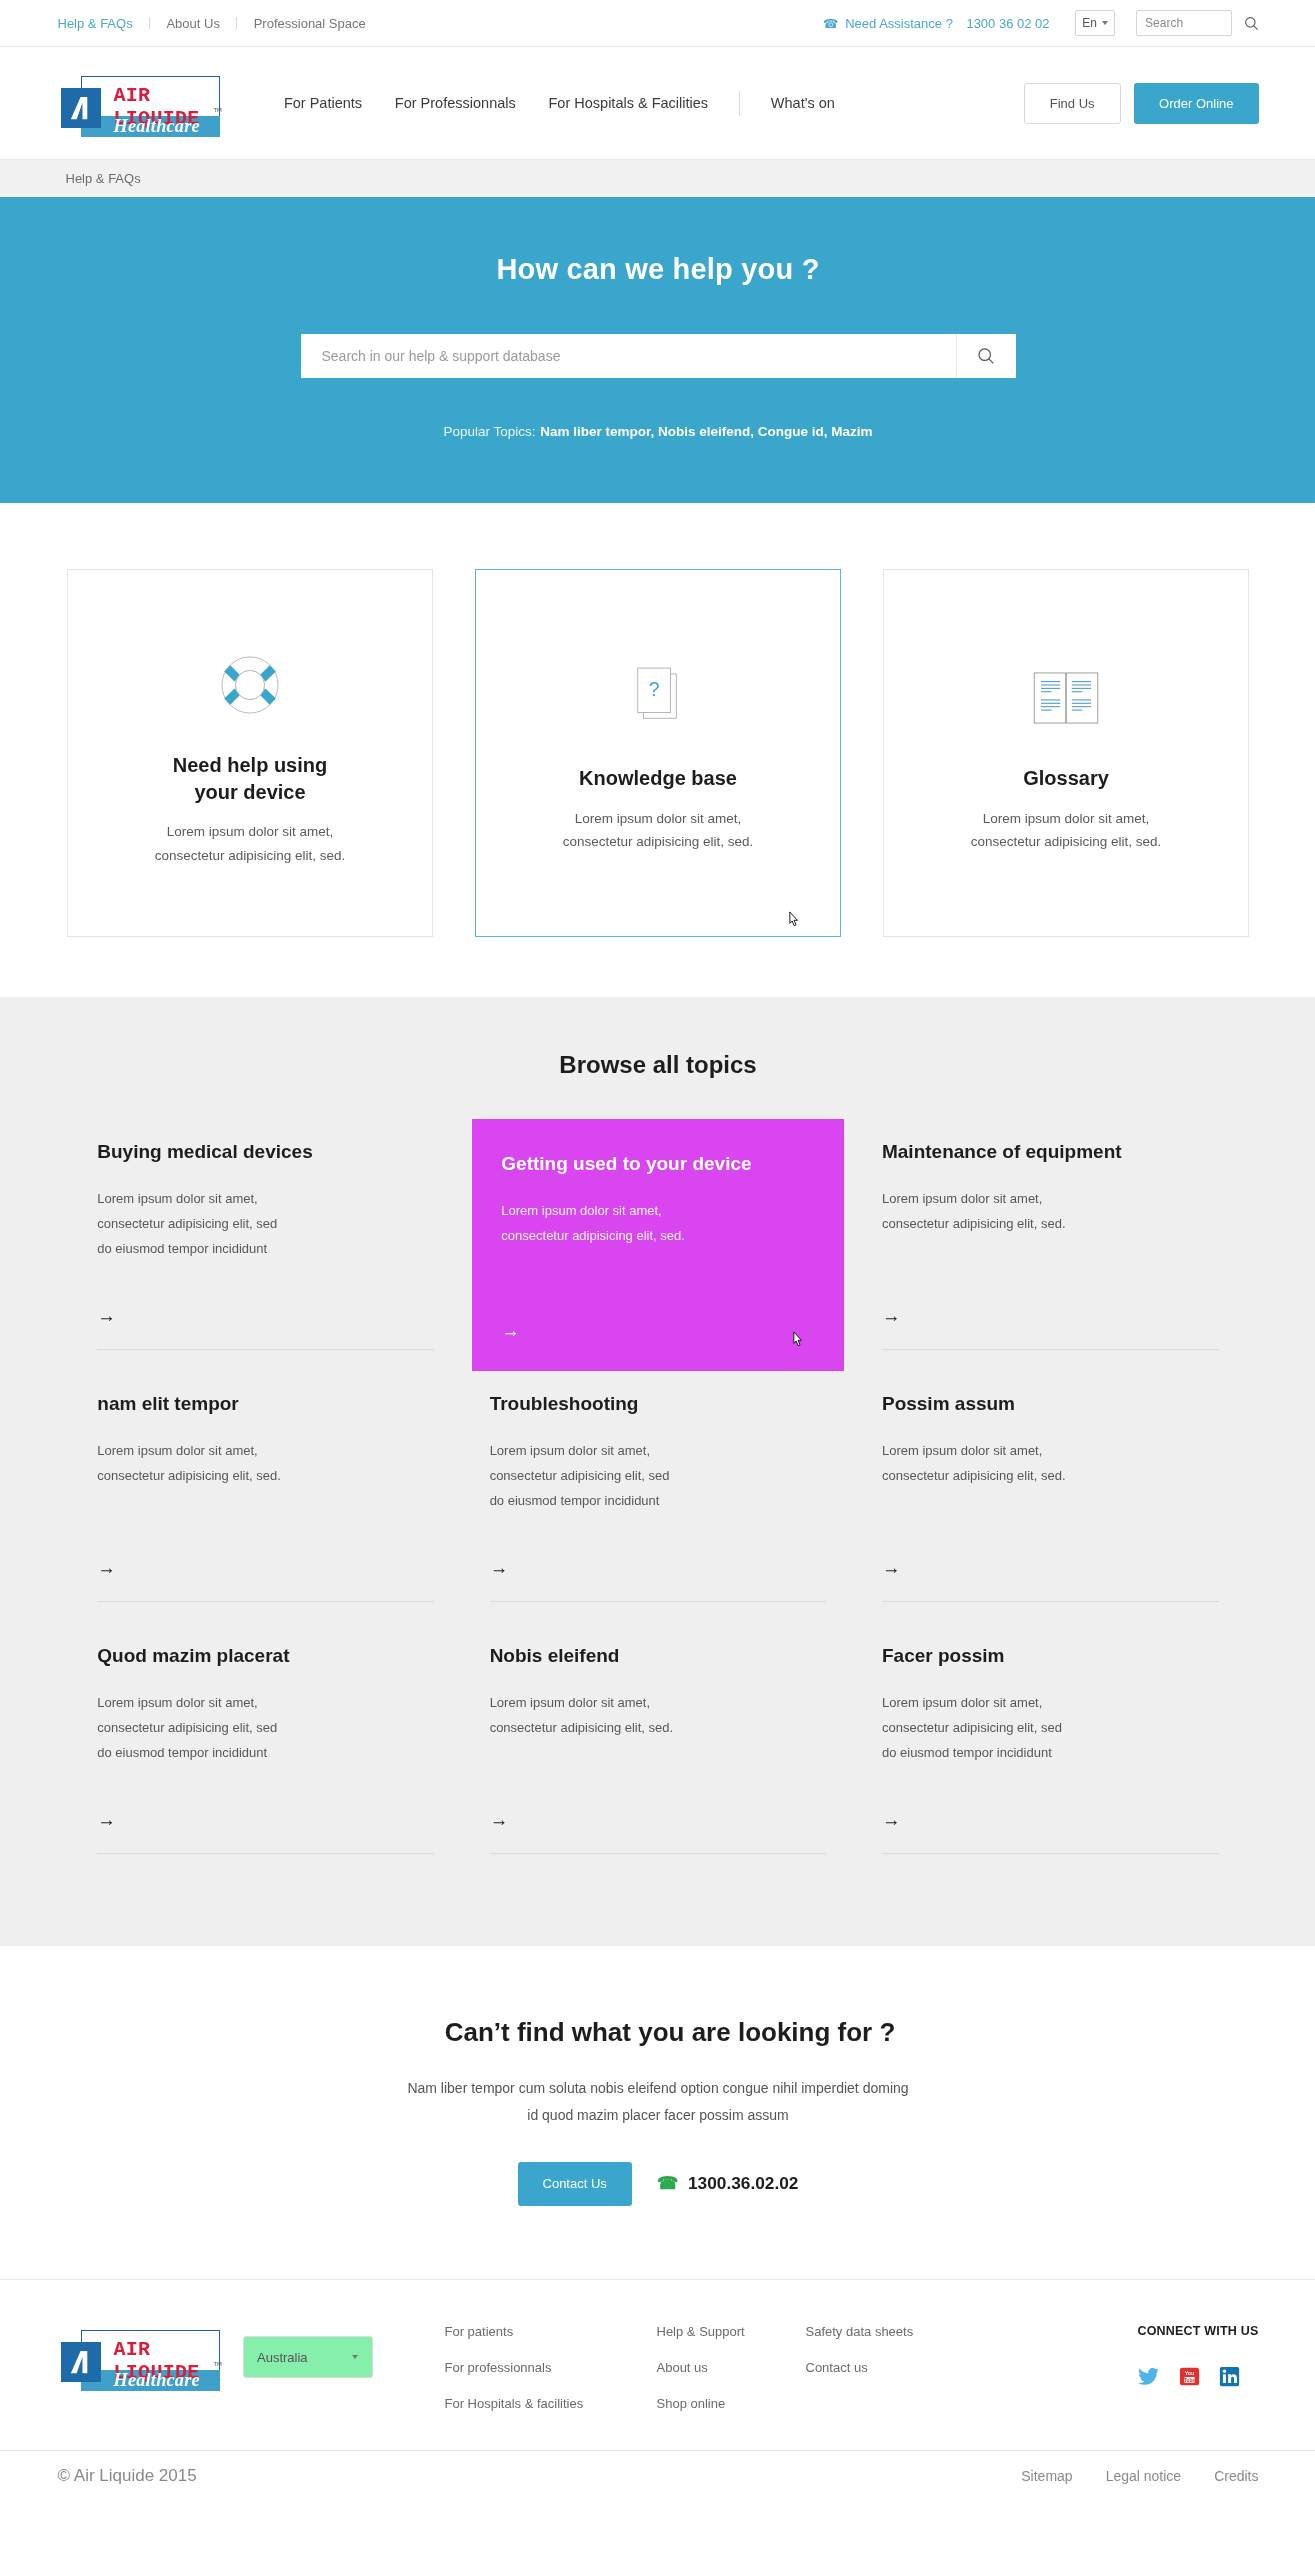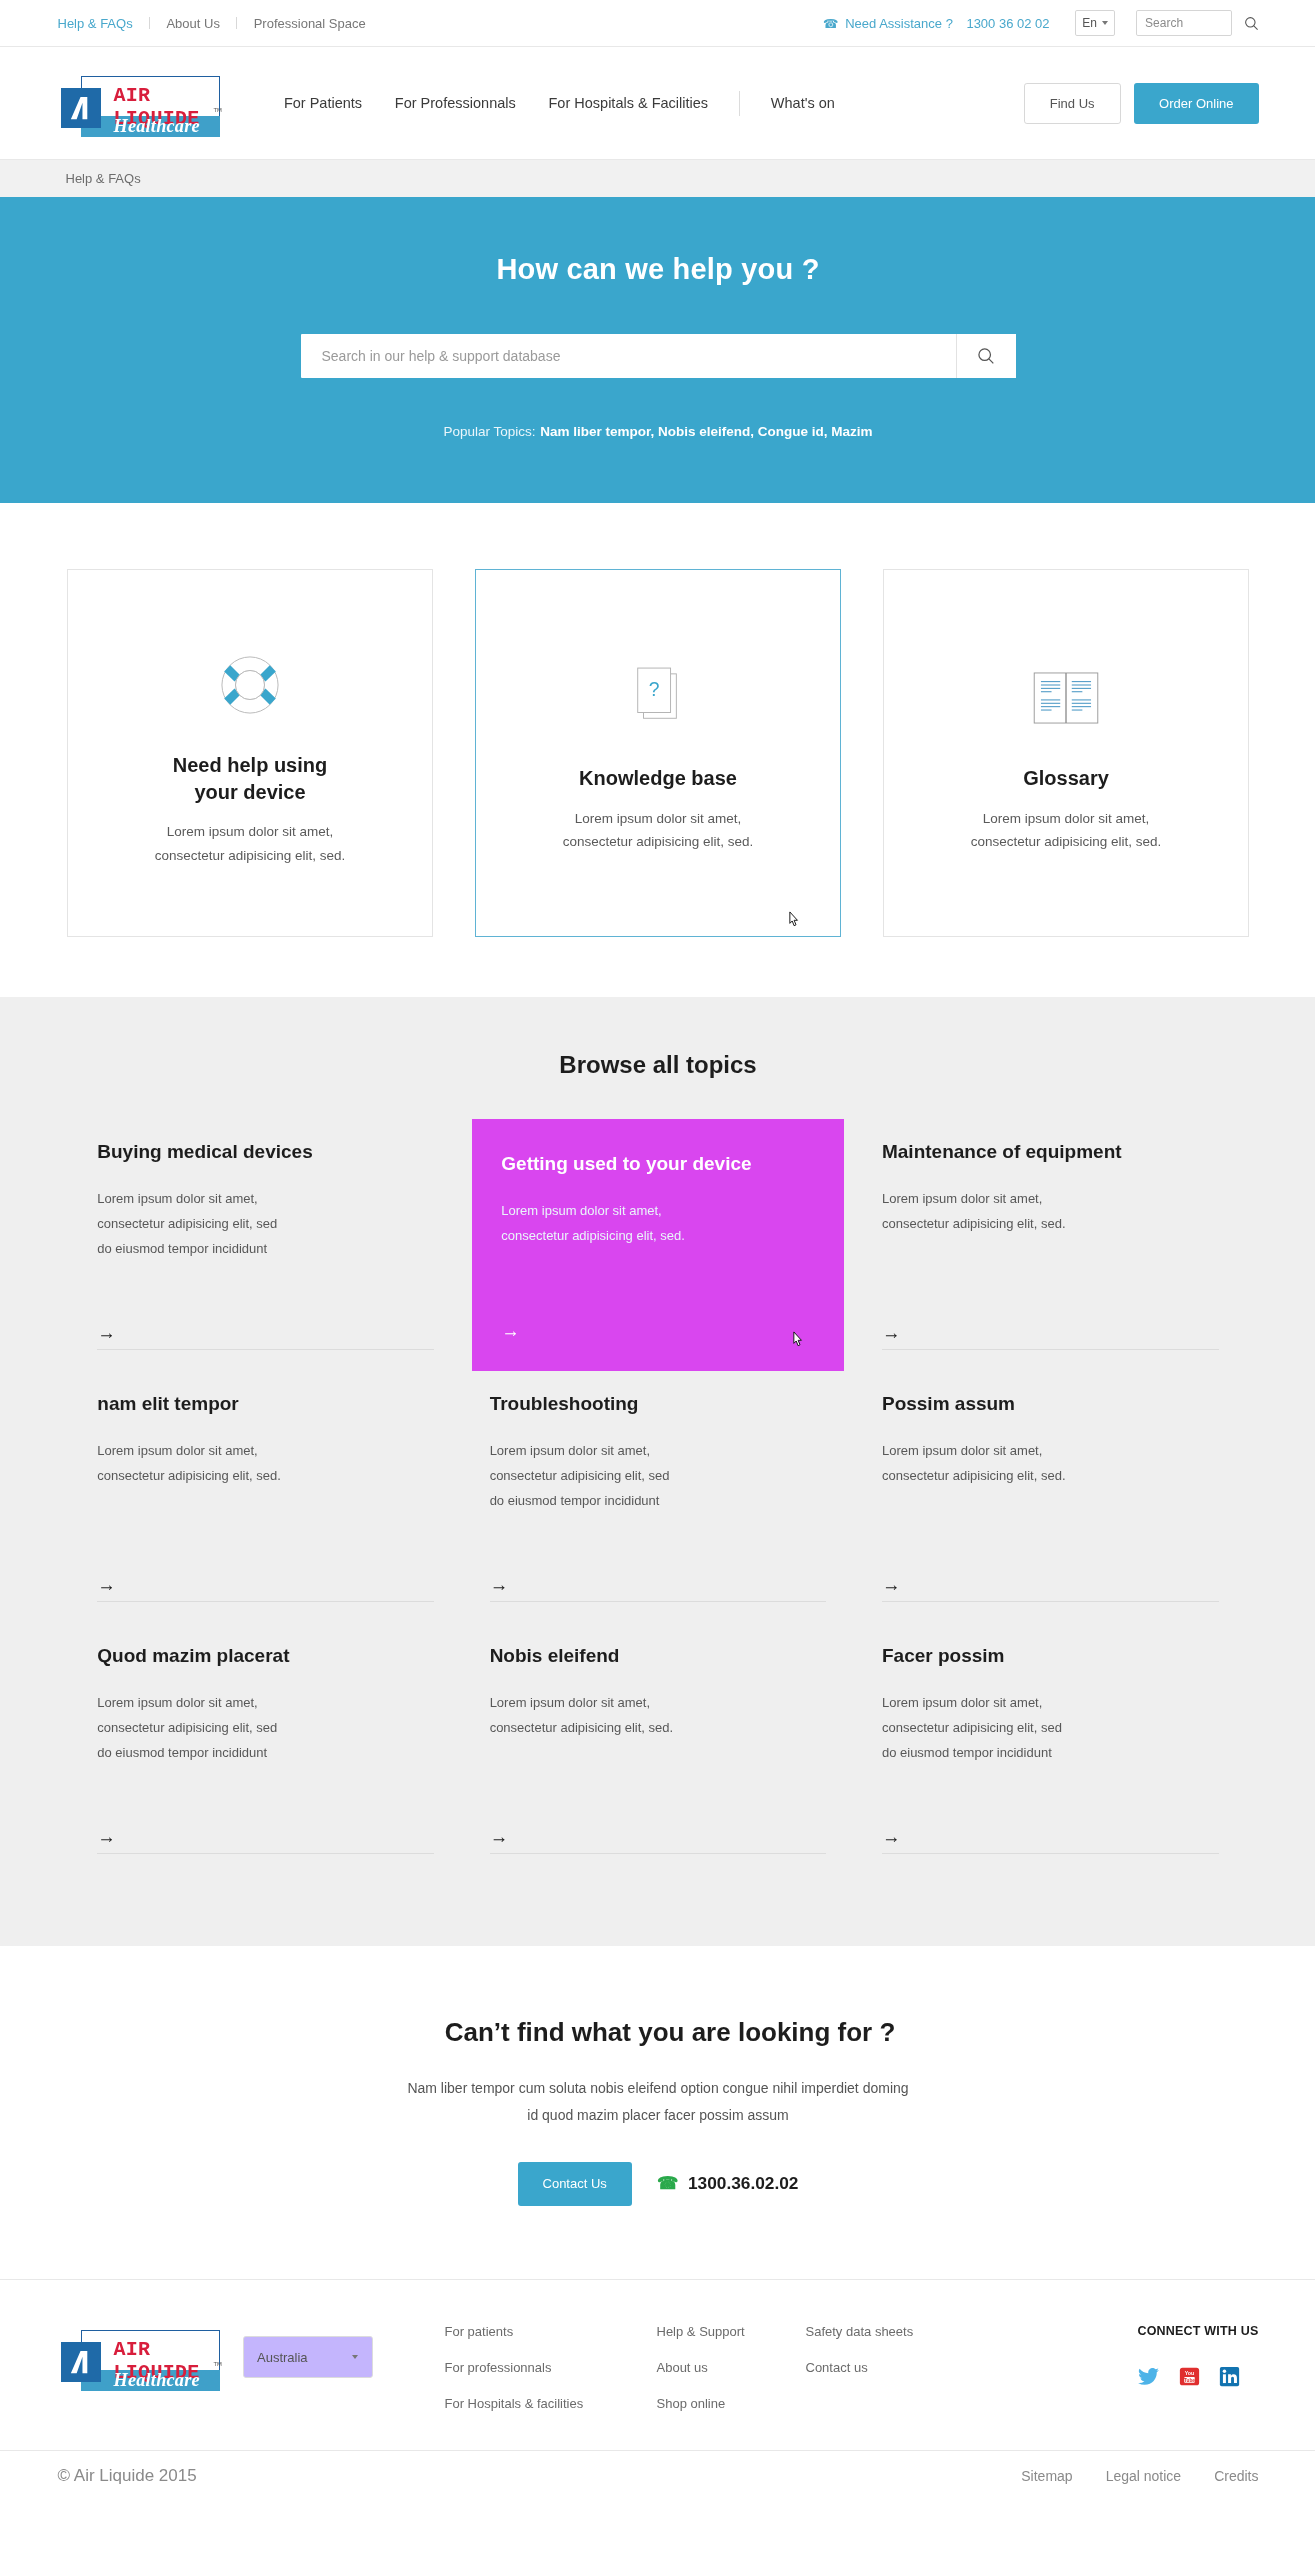--- a/index.html
+++ b/index.html
@@ -203,21 +203,21 @@
     column-gap: 21px;
     row-gap: 0px;
     width: 1156px; margin: 0 auto;
   }
   .topic {
     padding: 21px 17.3px 21px 17.3px;
     position: relative;
     min-height: 252px;
     display: flex; flex-direction: column;
   }
-  .topic-inner { border-bottom: 1px solid #dcdcdc; padding-bottom: 5px; height: 100%; display:flex; flex-direction:column; }
+  .topic-inner { border-bottom: 1px solid #dcdcdc; padding-bottom: 22px; height: 100%; display:flex; flex-direction:column; }
   .topic h3 { font-size: 19px; font-weight: bold; color: #1d1d1d; line-height: 1.3; margin-bottom: 21px; }
   .topic p { font-size: 13px; color: #585858; line-height: 1.95; }
   .topic .arrow { margin-top: auto; font-size: 18.3px; color: #1d1d1d; letter-spacing: -1.9px; padding-top: 21px; }
   .topic.highlight {
     background: #d946ef; padding: 33px 29px 29px 29px; min-height: 0;
   }
   .topic.highlight .topic-inner { border-bottom: none; padding-bottom: 0; }
   .topic.highlight h3 { color: #fff; }
   .topic.highlight p { color: #eaf6fb; }
   .topic.highlight .arrow { color: #fff; }
@@ -239,21 +239,21 @@
 
   
   .footer { background: #fff; padding: 44px 0 39px; }
   .footer-inner { width: 1243px; margin: 0 auto; padding: 0 21px; display: flex; align-items: flex-start; }
   .footer-brand { width: 318px; display: flex; align-items: flex-start; gap: 23px; }
   .country-sel {
     border: 1px solid #dcdcdc; border-radius: 2.9px;
     height: 42px; width: 130px;
     display: flex; align-items: center; justify-content: space-between;
     padding: 0 13.5px; font-size: 13px; color: #555;
-    background: #c4b5fd; margin-top: 12.5px;
+    background: #86efac; margin-top: 12.5px;
   }
   .footer-col { display: flex; flex-direction: column; gap: 21px; }
   .footer-col a { font-size: 13px; color: #6b6b6b; text-decoration: none; white-space: nowrap; }
   .fc1 { width: 212px; margin-left: 69px; }
   .fc2 { width: 149px; }
   .fc3 { width: 202px; }
   .connect { margin-left: auto; text-align: left; }
   .connect h4 { font-size: 12.5px; font-weight: bold; color: #1d1d1d; letter-spacing: 0.2px; margin-bottom: 27px; }
   .socials { display: flex; gap: 17.3px; align-items: center; }
   .soc { width: 23px; height: 23px; display: flex; align-items: center; justify-content: center; }

